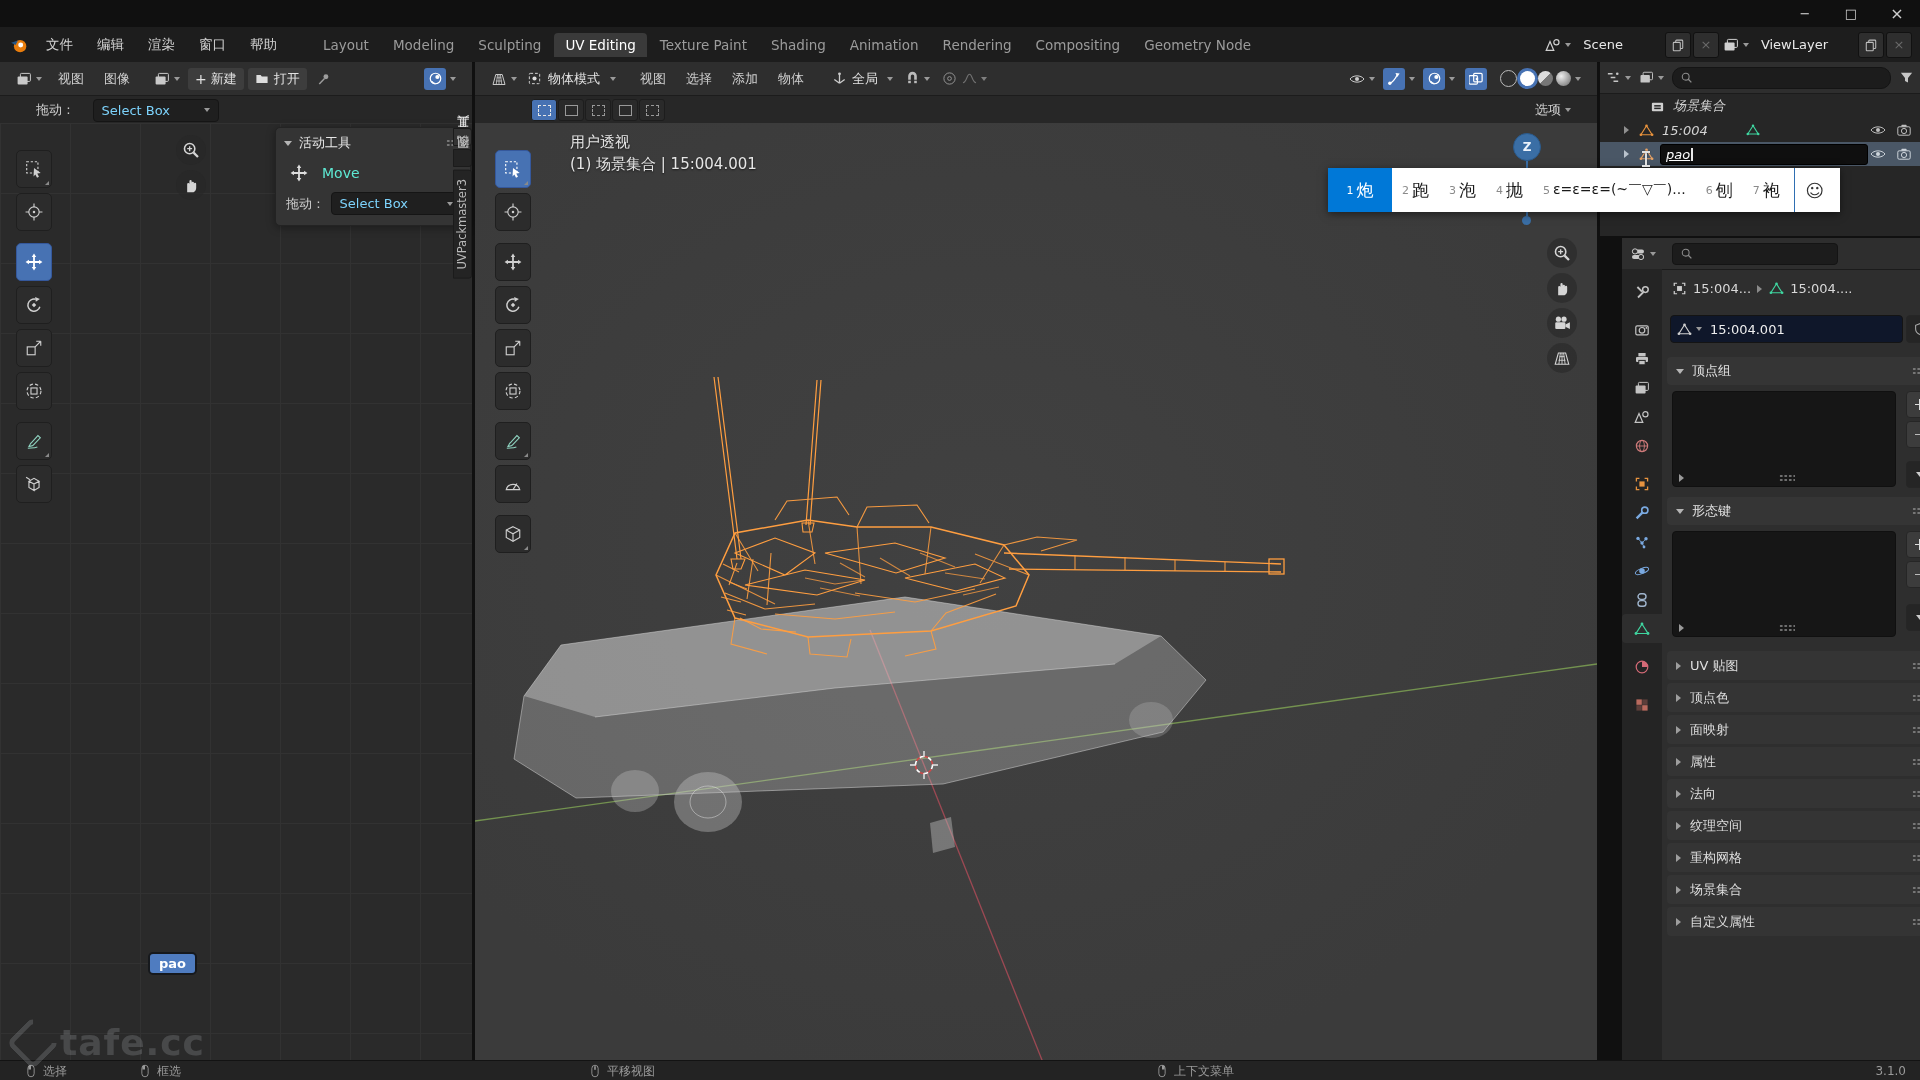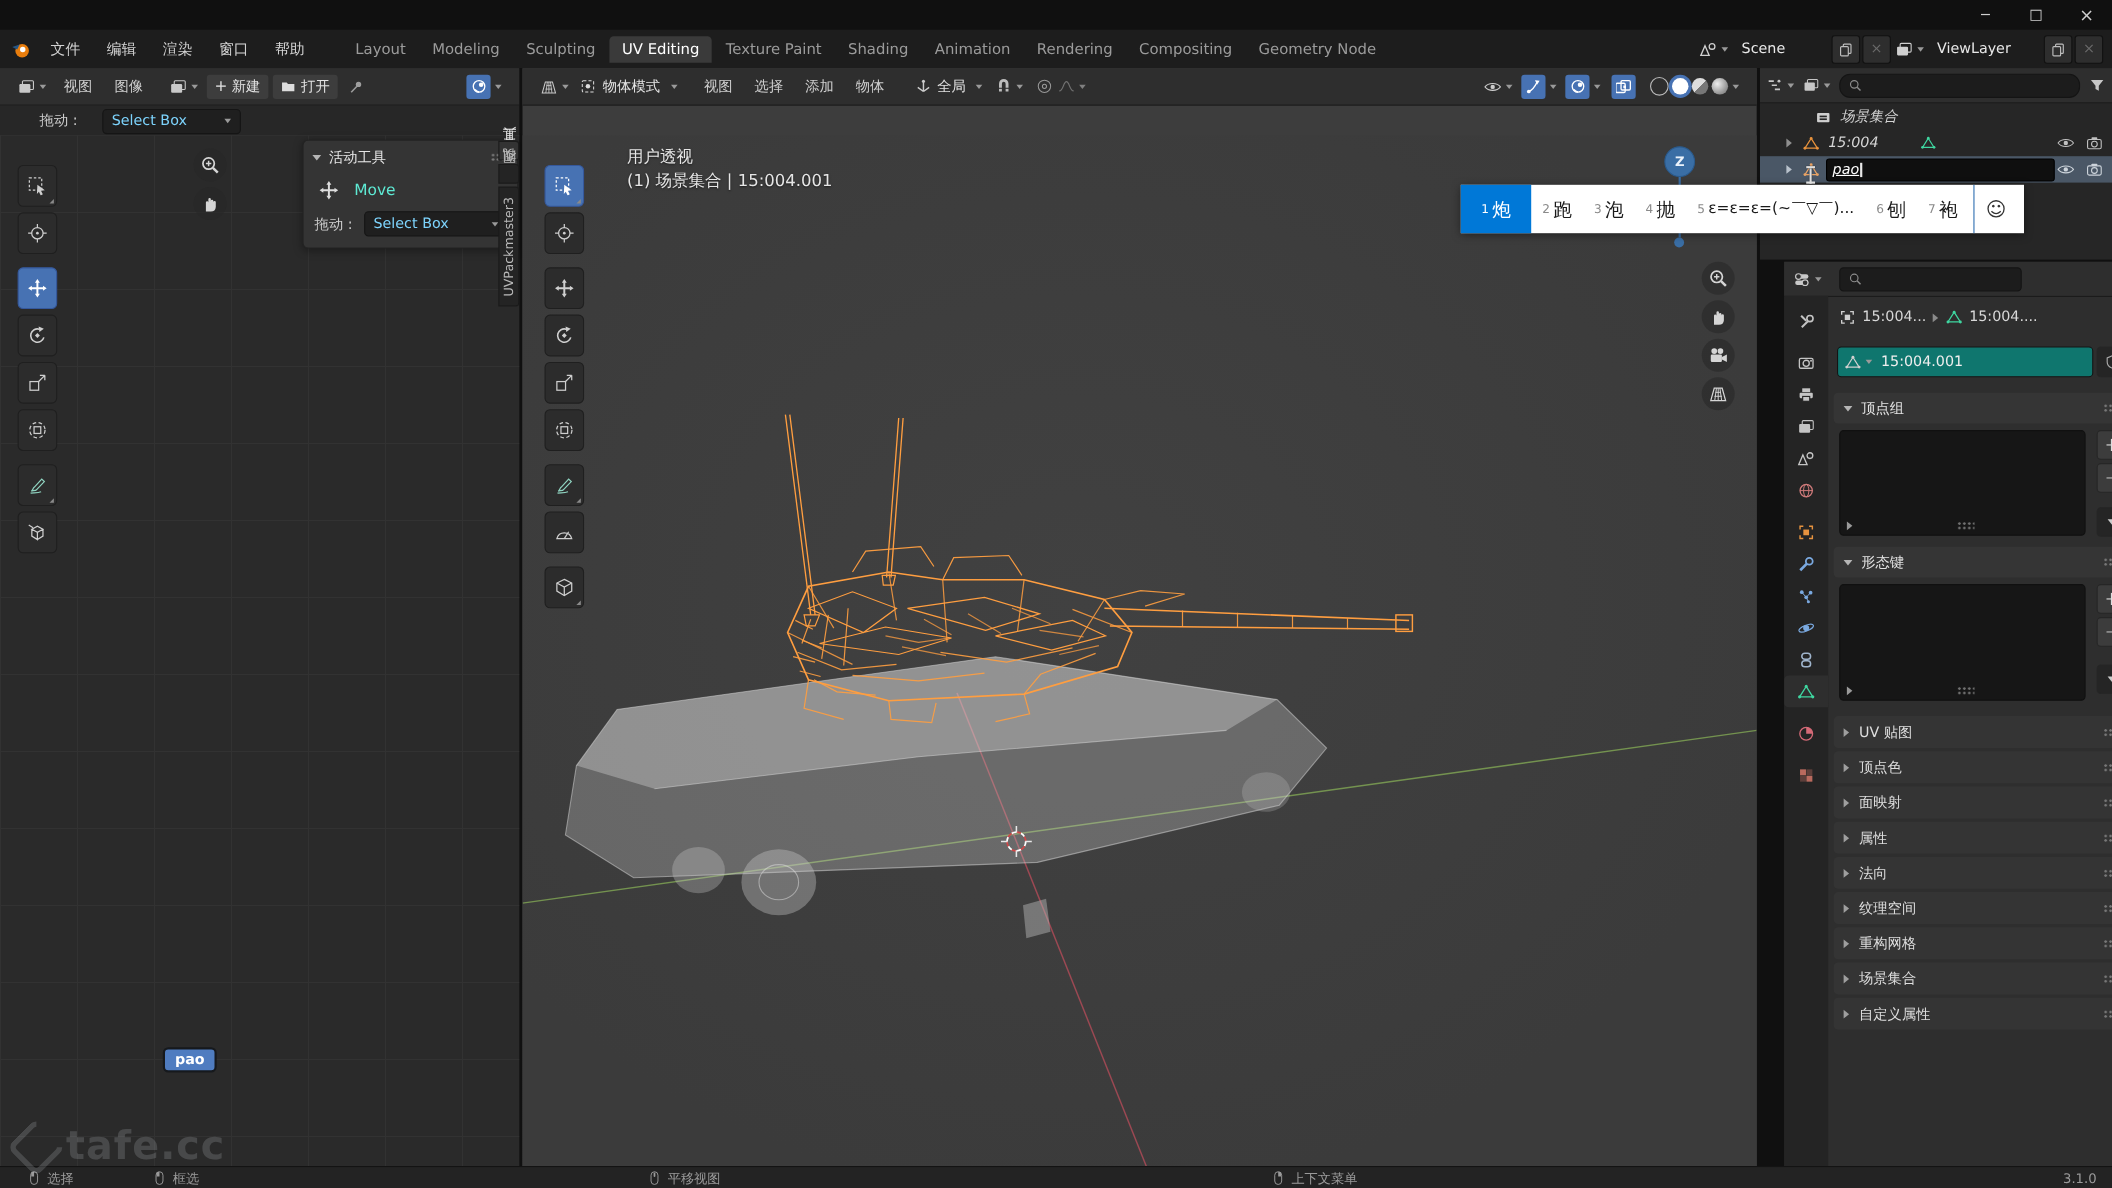--- a/index.html
+++ b/index.html
@@ -72,21 +72,21 @@
 
   
   #properties{left:1600px;top:238px;width:320px;height:822px;background:#2e2e2e;margin-left:22px;}
   .pr-header{height:31px;background:#2e2e2e;border-bottom:1px solid #1b1b1b;display:flex;align-items:center;padding:0 8px;}
   .tabstrip{position:absolute;left:0;top:31px;bottom:0;width:40px;background:#242424;display:flex;flex-direction:column;align-items:center;padding-top:8px;}
   .ptab{width:40px;height:29px;display:flex;align-items:center;justify-content:center;}
   .ptab.active{background:#2e2e2e;border-radius:4px 0 0 4px;}
   .gapg{height:9px;}
   .pr-content{position:absolute;left:40px;right:0;top:31px;bottom:0;}
   .bc-item{display:flex;align-items:center;color:#d8d8d8;margin-right:6px;}
-  .namefield{display:flex;align-items:center;background:#0f766e;border:1px solid #141414;border-radius:4px;height:26px;flex:1;padding:0 6px;color:#eee;}
+  .namefield{display:flex;align-items:center;background:#0f172a;border:1px solid #141414;border-radius:4px;height:26px;flex:1;padding:0 6px;color:#eee;}
   .sect{position:absolute;left:5px;right:5px;height:28px;background:#353535;border-radius:4px;display:flex;align-items:center;padding:0 9px;color:#e3e3e3;}
   .sect .lbl{margin-left:8px;flex:1;}
   .listbox{position:absolute;left:10px;background:#161616;border:1px solid #101010;border-radius:4px;}
   .listbox .foot{position:absolute;left:6px;bottom:4px;display:flex;align-items:center;width:calc(100% - 12px);}
   .minibtn{width:26px;height:25px;background:#3c3c3c;border:1px solid #262626;border-radius:4px;display:flex;align-items:center;justify-content:center;margin-bottom:3px;color:#ddd;position:relative;}
   .minibtn.dark{background:#252525;}
   .plus::before{content:"";position:absolute;width:11px;height:1.6px;background:#ddd;}
   .plus::after{content:"";position:absolute;width:1.6px;height:11px;background:#ddd;}
   .minus::before{content:"";position:absolute;width:11px;height:1.6px;background:#bbb;}
   .chevb{width:0;height:0;border-left:4px solid transparent;border-right:4px solid transparent;border-top:5px solid #ccc;}
@@ -599,20 +599,44 @@
           </svg>
       </div>
       <div class="row" style="margin-left:10px">
         <span class="sph" style="border:1.5px solid #bbb;background:transparent"></span>
         <span class="sph" style="background:#fff;box-shadow:0 0 0 3px #4772b3"></span>
         <span class="sph" style="background:linear-gradient(135deg,#ddd 50%,#777 50%)"></span>
         <span class="sph" style="background:radial-gradient(circle at 35% 35%,#eee,#666)"></span>
         <span class="chev"></span>
       </div>
     </div>
+    <div class="ed-tools">
+      <div class="row" style="margin-left:56px">
+        <span class="selmode active">
+            <span class="dash"></span>
+          </span>
+        <span class="selmode">
+            <span class="dash" style="border-style:solid;border-color:#999"></span>
+          </span>
+        <span class="selmode">
+            <span class="dash" style="border-color:#999"></span>
+          </span>
+        <span class="selmode">
+            <span class="dash" style="border-style:solid;border-color:#999"></span>
+          </span>
+        <span class="selmode">
+            <span class="dash" style="border-color:#999"></span>
+          </span>
+      </div>
+      <div style="flex:1"></div>
+      <div class="row" style="margin-right:26px">
+        <span style="color:#d0d0d0">选项</span>
+        <span class="chev"></span>
+      </div>
+    </div>
 
     <div class="vp-canvas">
       <div class="vp-overlay-text">
         <div>用户透视</div>
         <div>(1) 场景集合 | 15:004.001</div>
       </div>
 
       <div class="toolcol" style="left:20px;top:27px">
         <div class="toolbtn active">
             <svg width="18" height="18">

